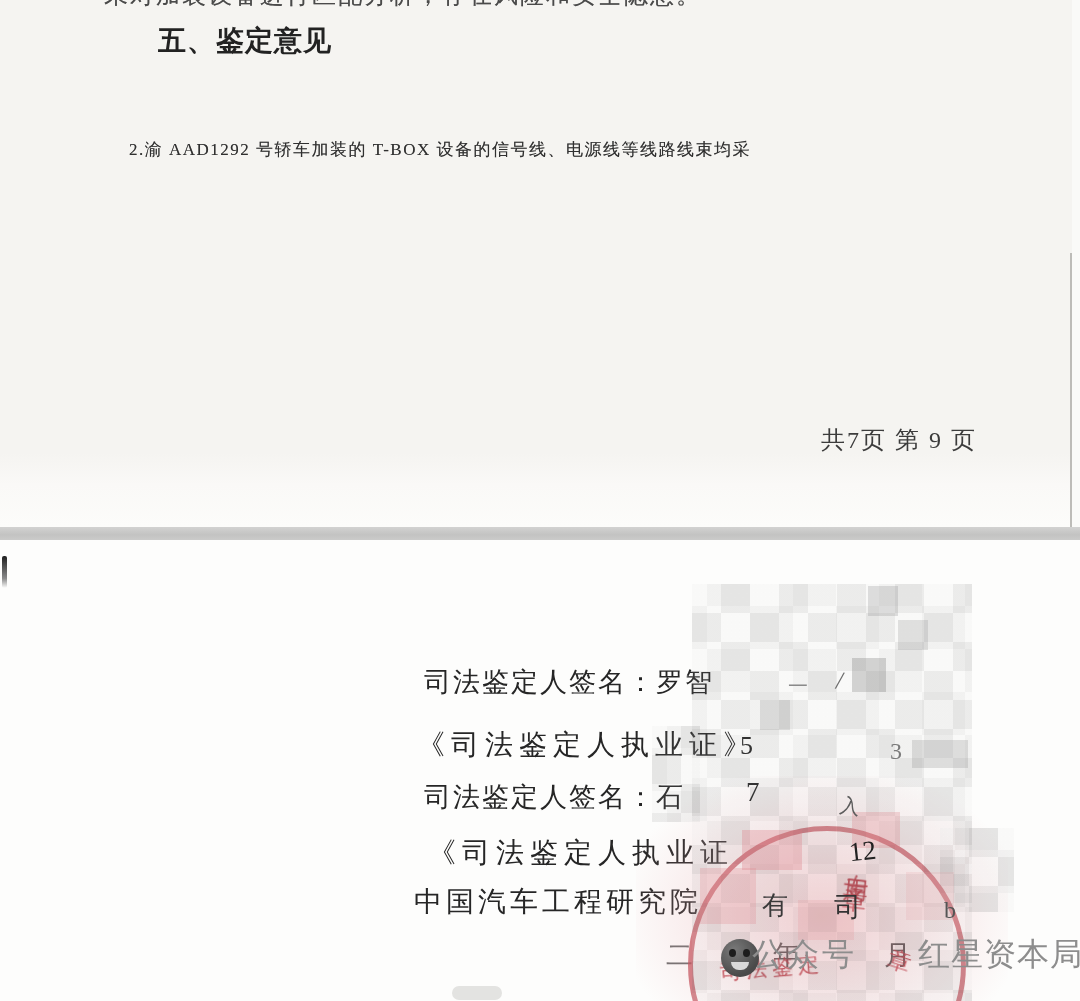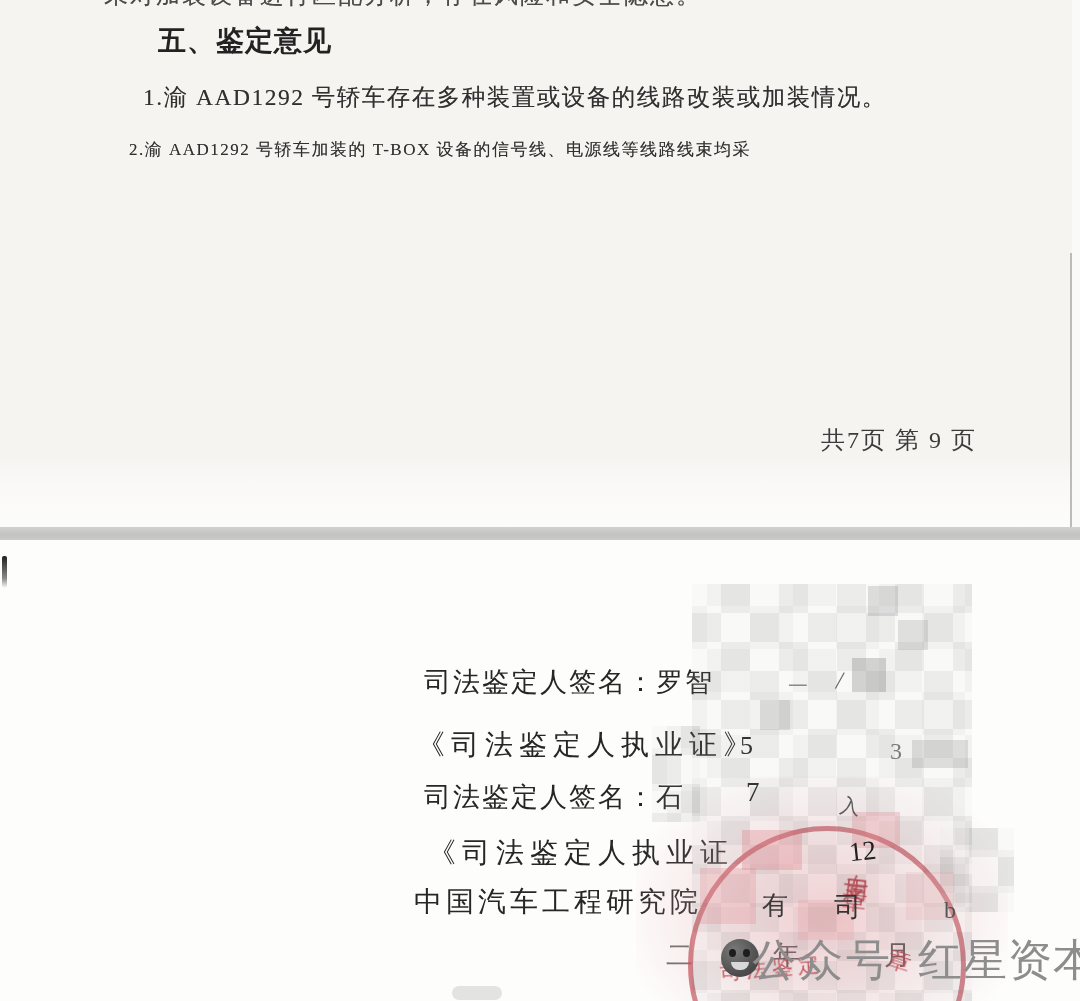--- a/index.html
+++ b/index.html
@@ -45,37 +45,36 @@
      background-size:58px 58px,86px 86px;background-position:0 0,15px 22px;}
   .mblock{z-index:31;}
   .frag{z-index:40;color:#333;}
   
   #emoji{left:721px;top:939px;width:38px;height:38px;border-radius:50%;z-index:55;
          background:radial-gradient(circle at 35% 30%,#7a7a7a,#4a4a4a 70%);}
   #emoji .eye{position:absolute;width:7px;height:8px;border-radius:50%;background:#1d1d1d;top:10px;}
   #emoji .eye.l{left:8px;} #emoji .eye.r{left:22px;}
   #emoji .mouth{position:absolute;left:10px;top:23px;width:18px;height:8px;border-radius:0 0 10px 10px;background:#d9d9d9;}
   
-  .wm{font-family:"Liberation Sans","DejaVu Sans",sans-serif;font-size:44px;z-index:60;}
+  .wm{font-family:"Liberation Sans","DejaVu Sans",sans-serif;font-size:32px;z-index:60;}
   #wm1{left:752px;top:938px;letter-spacing:3px;}
   #wm2{left:918px;top:938px;letter-spacing:1px;}
   
   #left-tick{left:2px;top:556px;width:5px;height:32px;border-radius:2px;z-index:5;
              background:linear-gradient(#1f1f1f,#8a8a8a 70%,rgba(160,160,160,0));}
   #smudge{left:452px;top:986px;width:50px;height:14px;border-radius:7px;background:#e3e3e1;z-index:4;}
 </style>
 </head>
 <body>
 
 <div id="stage">
 
   <div id="page-top">
     <div id="clip-line" class="abs doc-text">未对加装设备进行匹配分析，存在风险和安全隐患。</div>
     <div id="heading" class="abs">五、鉴定意见</div>
-    <div id="para1" class="abs doc-text">1.渝 AAD1292 号轿车存在多种装置或设备的线路改装或加装情况。</div>
     <div id="para2a" class="abs doc-text">2.渝 AAD1292 号轿车加装的 T-BOX 设备的信号线、电源线等线路线束均采</div>
     <div id="pagenum" class="abs">共7页 第 9 页</div>
     <div id="edge-col" class="abs"></div>
     <div id="edge-line" class="abs"></div>
   </div>
 
   <div id="divider" class="abs"></div>
 
   <div id="page-bottom"></div>
 

